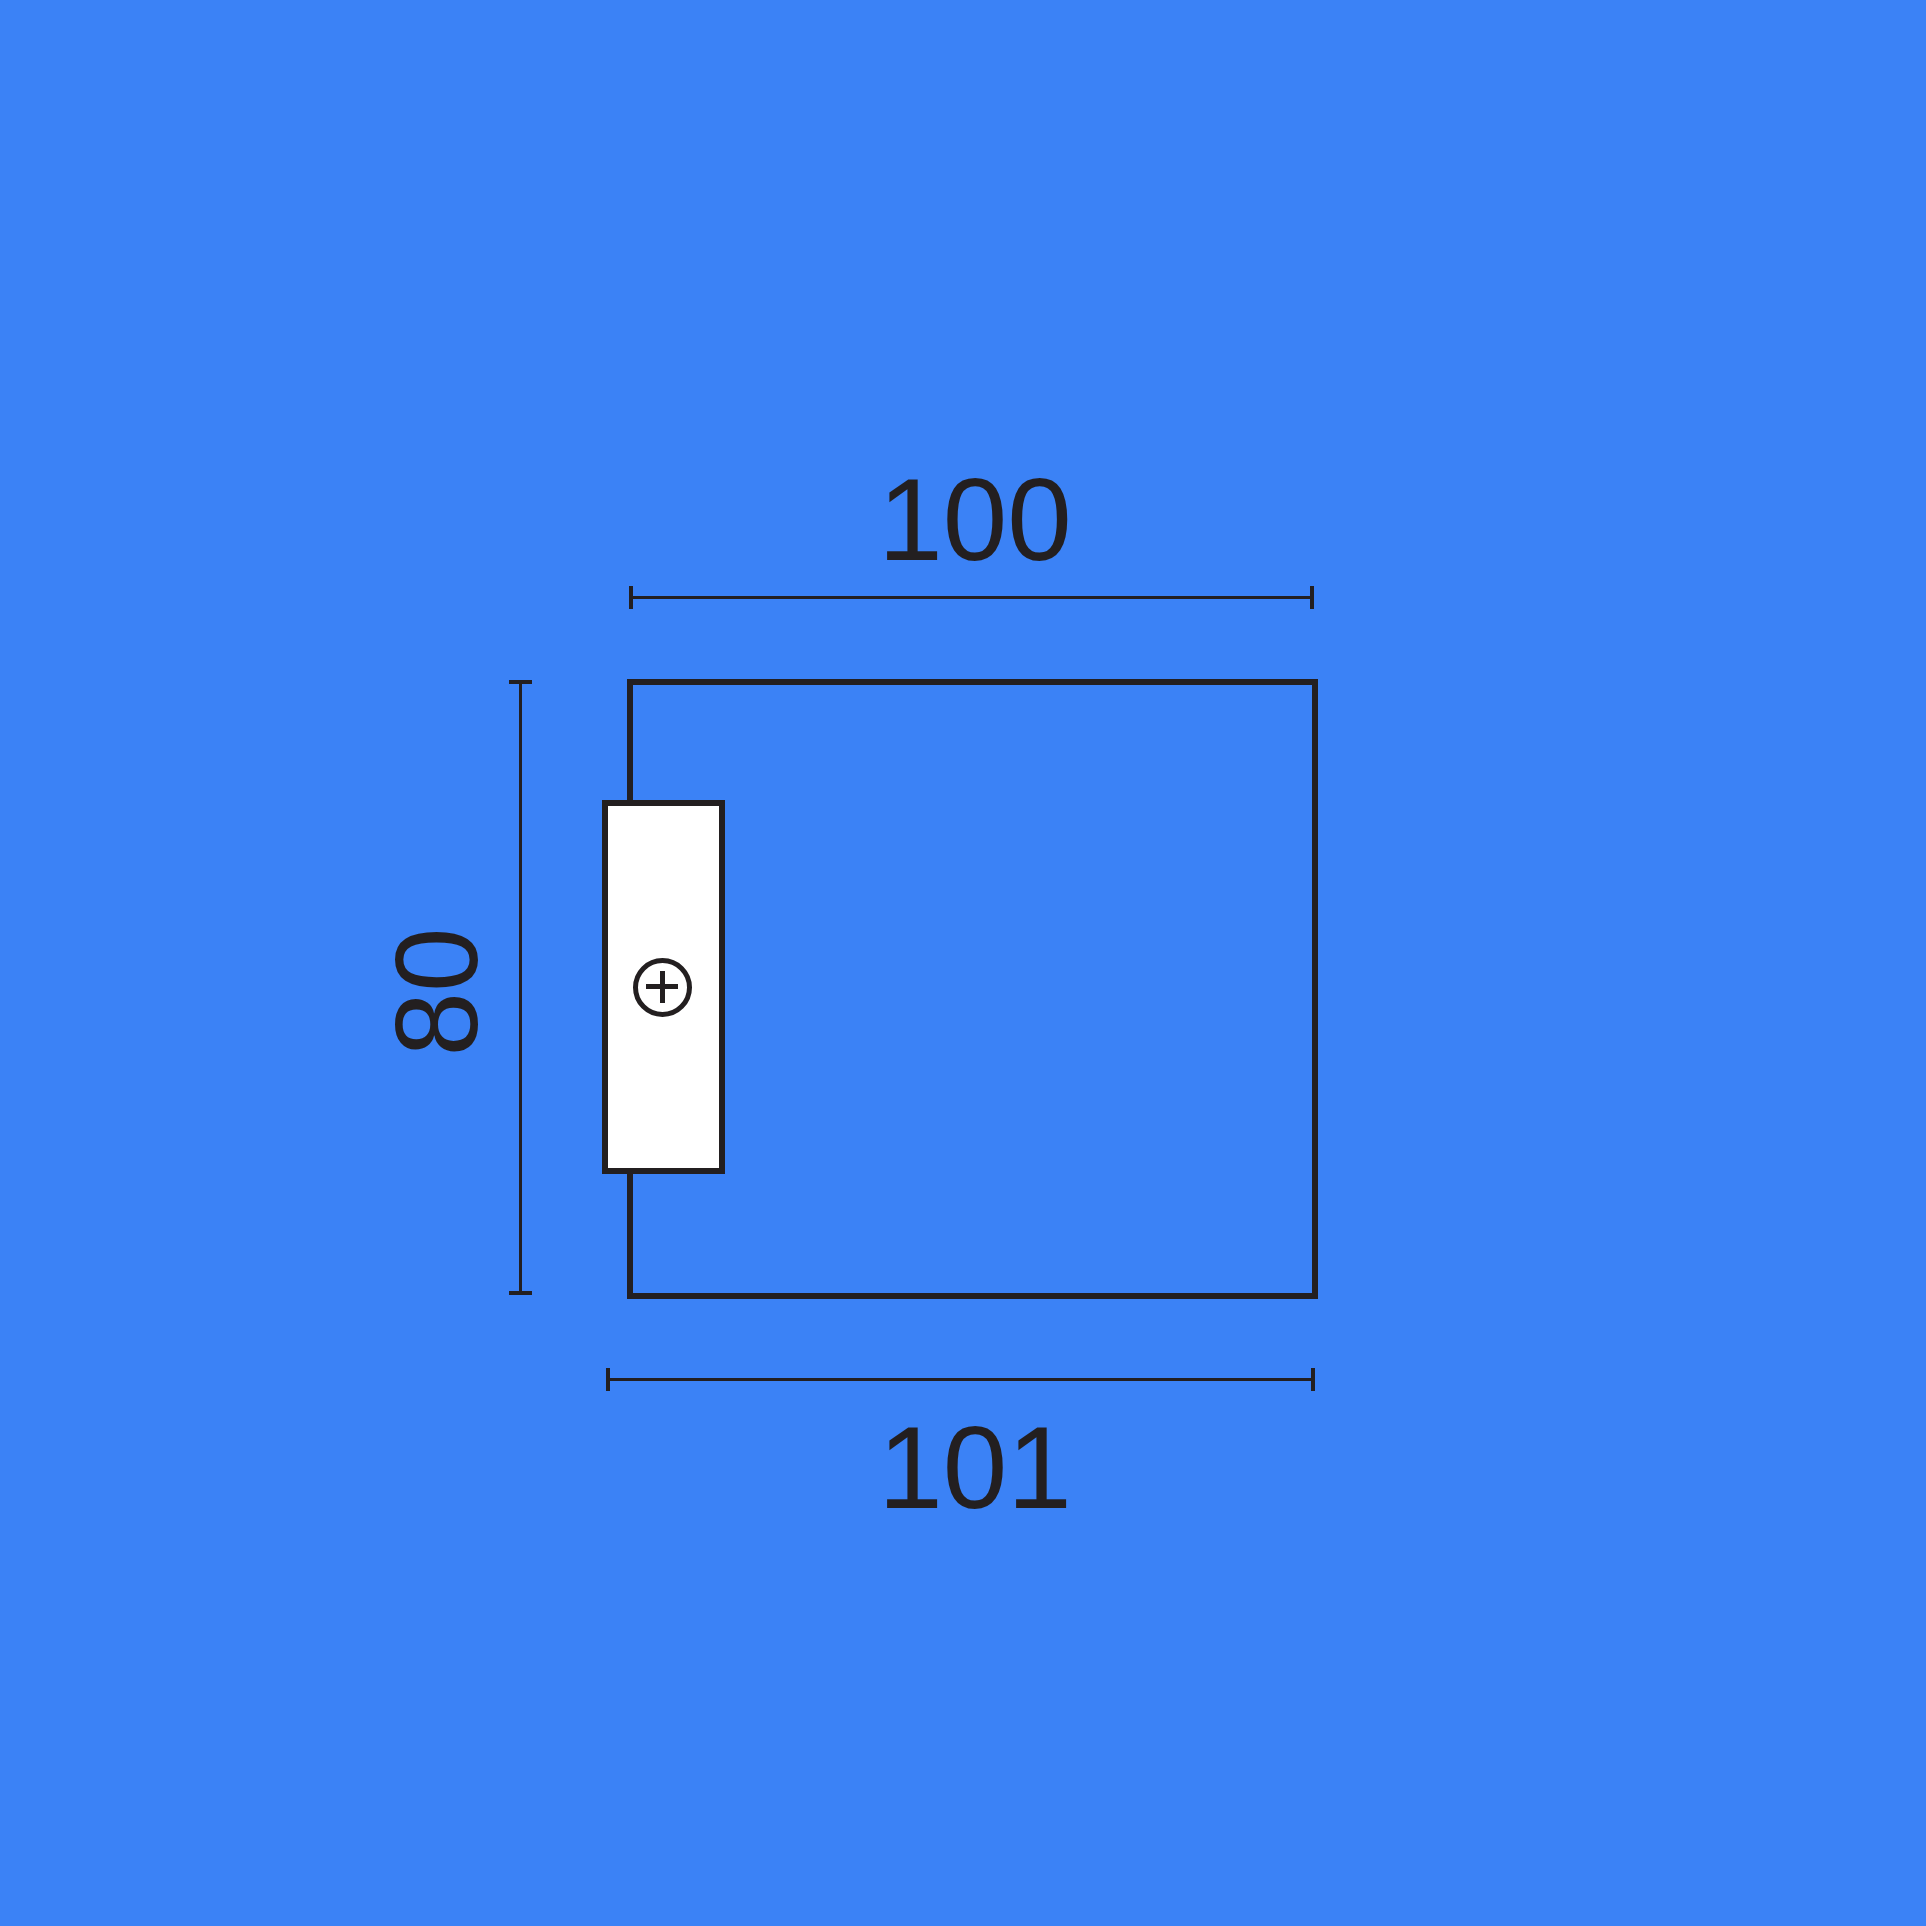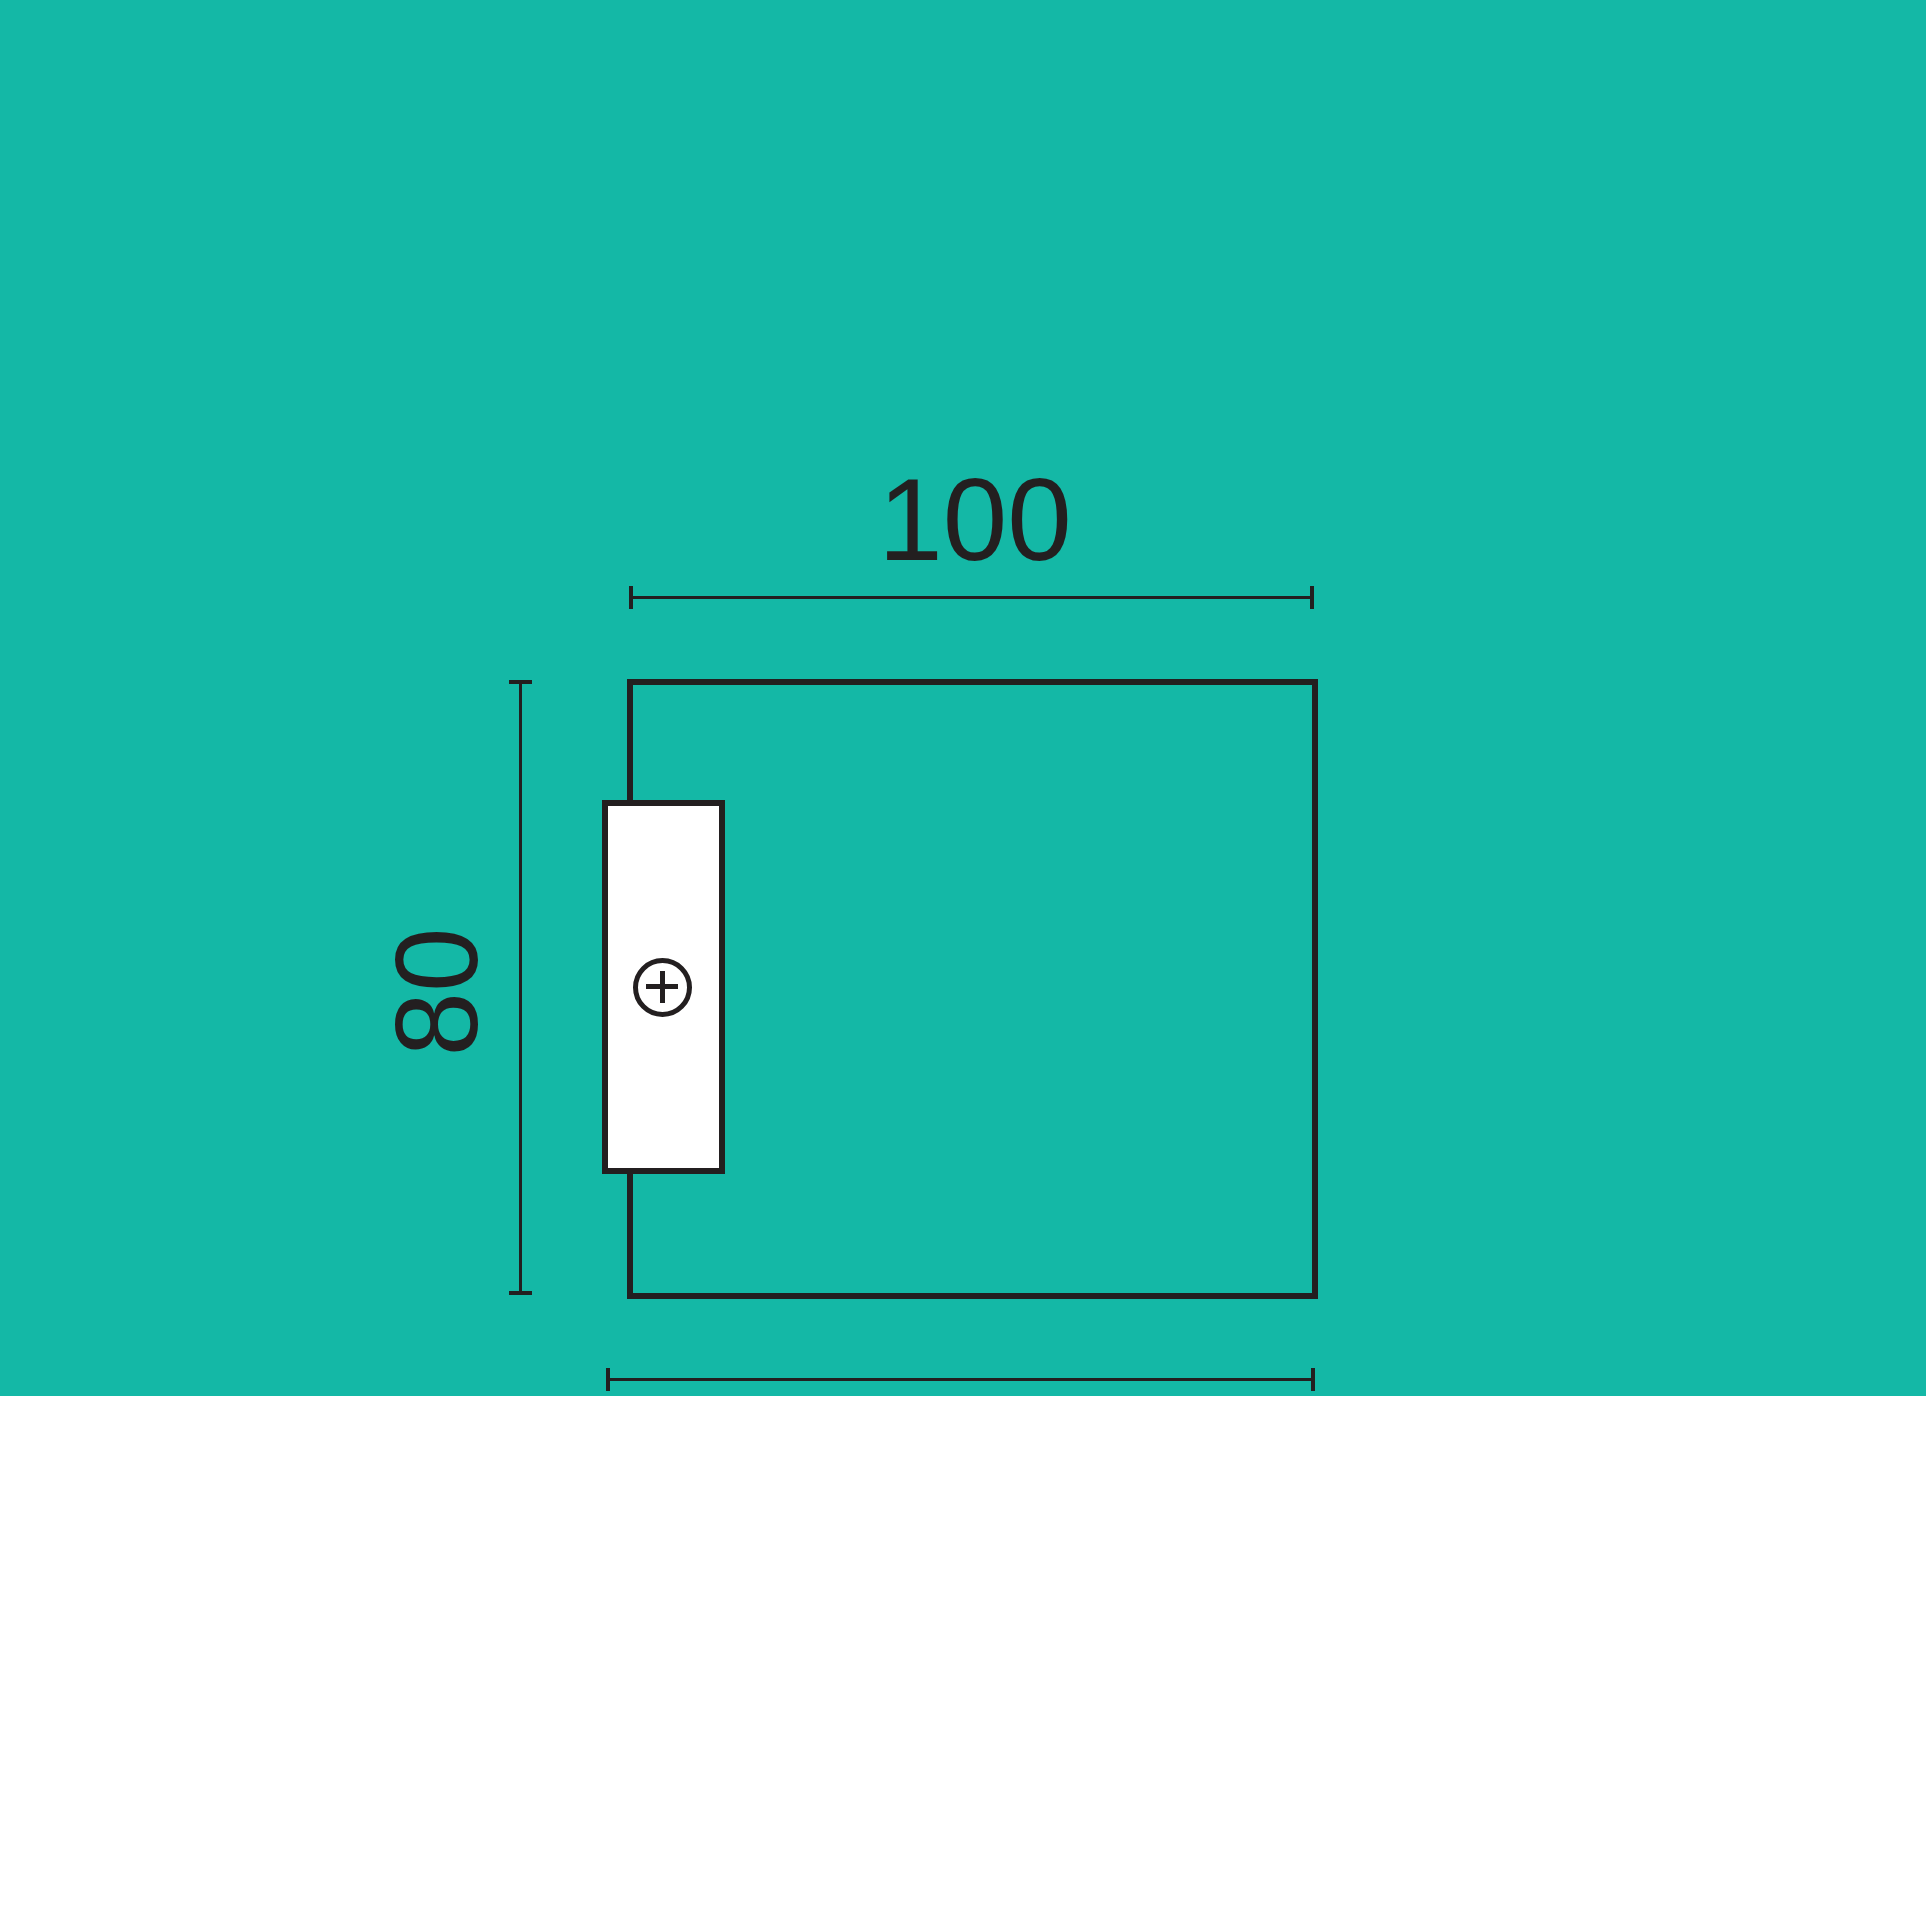--- a/index.html
+++ b/index.html
@@ -1,22 +1,22 @@
 <!DOCTYPE html>
 <html style="--ink: #231f20;font-size:12.3px"><head>
 <meta charset="utf-8">
 <style>
   :root { --ink: #231f20; }
   * { margin: 0; padding: 0; box-sizing: border-box; }
   html, body { width: 1926px; height: 1926px; background: #ffffff; }
   #canvas {
     position: relative;
     width: 1926px;
-    height: 1396px;
-    background: #14b8a6;
+    height: 1926px;
+    background: #3b82f6;
     overflow: hidden;
     font-family: "Liberation Sans", "DejaVu Sans", sans-serif;
   }
   
   .body-outline {
     position: absolute;
     left: 627px; top: 679px;
     width: 691px; height: 620px;
     border: 6.2px solid var(--ink);
     background: transparent;
@@ -97,15 +97,16 @@
   <div class="dim-label top">100</div>
 
   <div class="dim-line left"></div>
   <div class="tick h left-start"></div>
   <div class="tick h left-end"></div>
   <div class="dim-label left">80</div>
 
   <div class="dim-line bottom"></div>
   <div class="tick v bottom-start"></div>
   <div class="tick v bottom-end"></div>
+  <div class="dim-label bottom">101</div>
 
 </div>
 
 
 </body></html>

